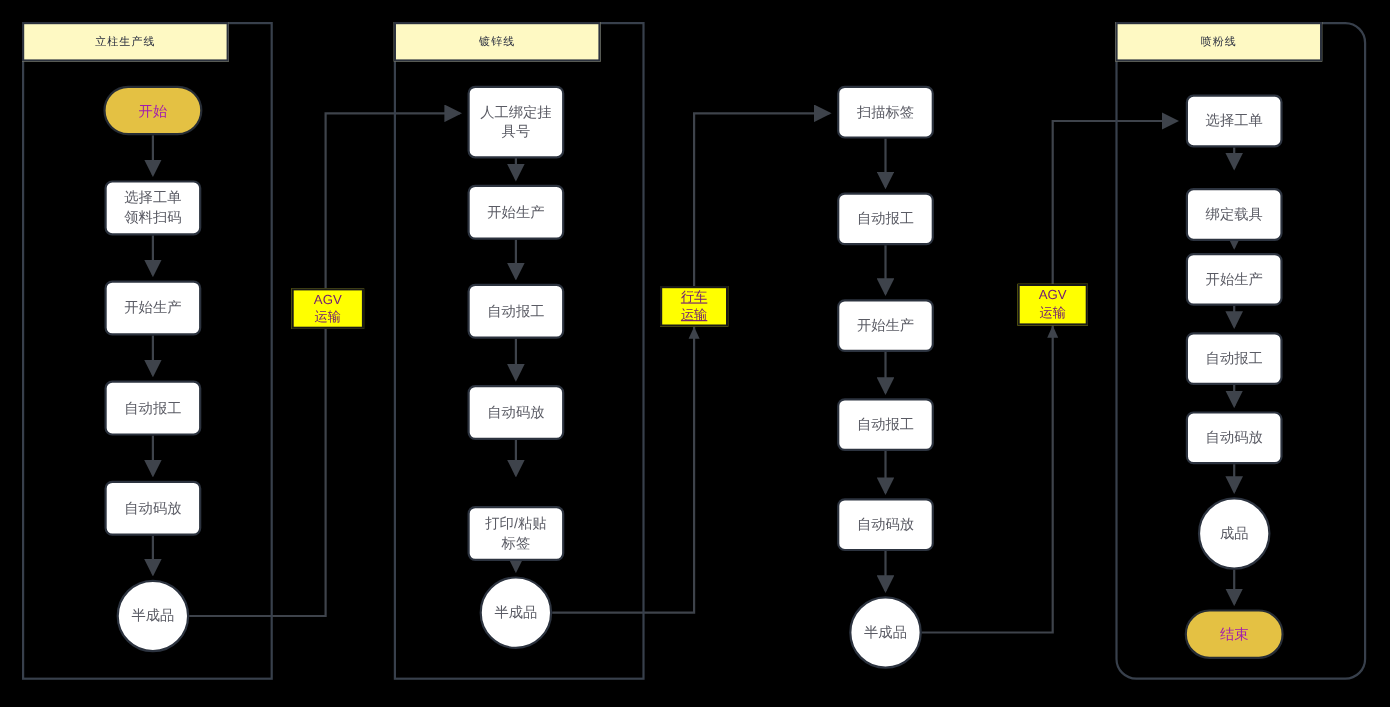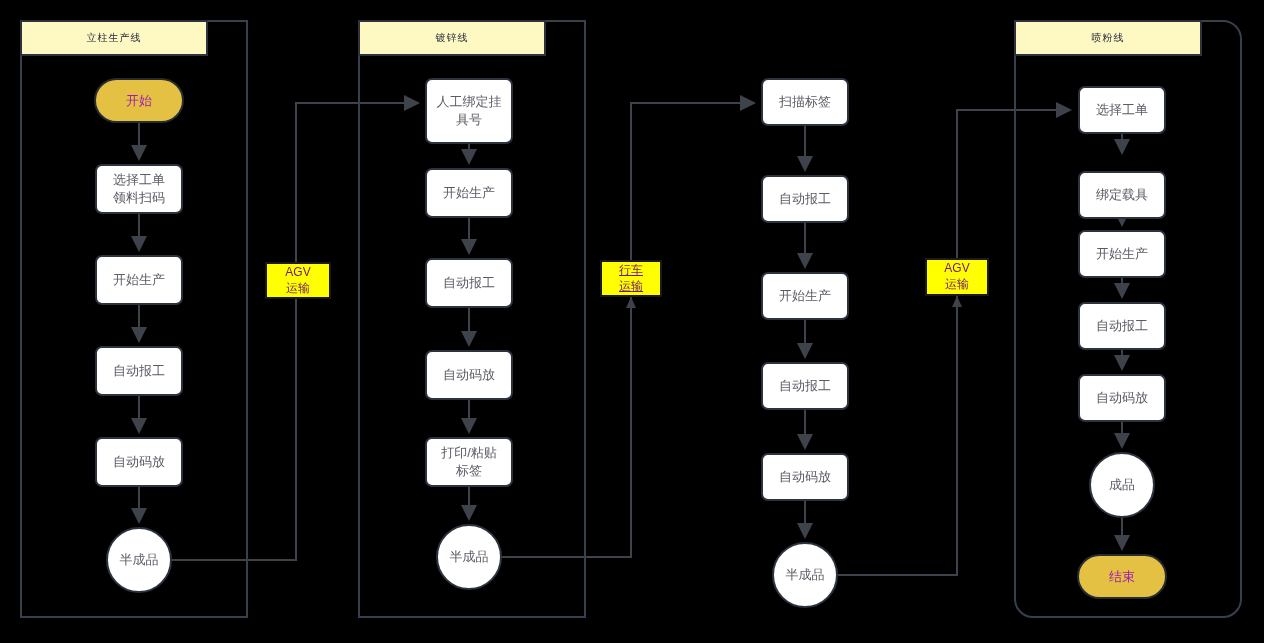--- a/index.html
+++ b/index.html
@@ -101,21 +101,21 @@
   <div class="node" style="left:95px;top:255px;width:88px;height:50px;">开始生产</div>
   <div class="node" style="left:95px;top:346px;width:88px;height:50px;">自动报工</div>
   <div class="node" style="left:95px;top:437px;width:88px;height:50px;">自动码放</div>
   <div class="node circle" style="left:106px;top:527px;width:66px;height:66px;">半成品</div>
 
   <div class="node" style="left:425px;top:78px;width:88px;height:66px;">人工绑定挂
 具号</div>
   <div class="node" style="left:425px;top:168px;width:88px;height:50px;">开始生产</div>
   <div class="node" style="left:425px;top:258px;width:88px;height:50px;">自动报工</div>
   <div class="node" style="left:425px;top:350px;width:88px;height:50px;">自动码放</div>
-  <div class="node" style="left:425px;top:437px;width:88px;height:50px;">打印/粘贴
+  <div class="node" style="left:425px;top:460px;width:88px;height:50px;">打印/粘贴
 标签</div>
   <div class="node circle" style="left:436px;top:524px;width:66px;height:66px;">半成品</div>
 
   <div class="node" style="left:761px;top:78px;width:88px;height:48px;">扫描标签</div>
   <div class="node" style="left:761px;top:175px;width:88px;height:48px;">自动报工</div>
   <div class="node" style="left:761px;top:272px;width:88px;height:48px;">开始生产</div>
   <div class="node" style="left:761px;top:362px;width:88px;height:48px;">自动报工</div>
   <div class="node" style="left:761px;top:453px;width:88px;height:48px;">自动码放</div>
   <div class="node circle" style="left:772px;top:542px;width:66px;height:66px;">半成品</div>
 

